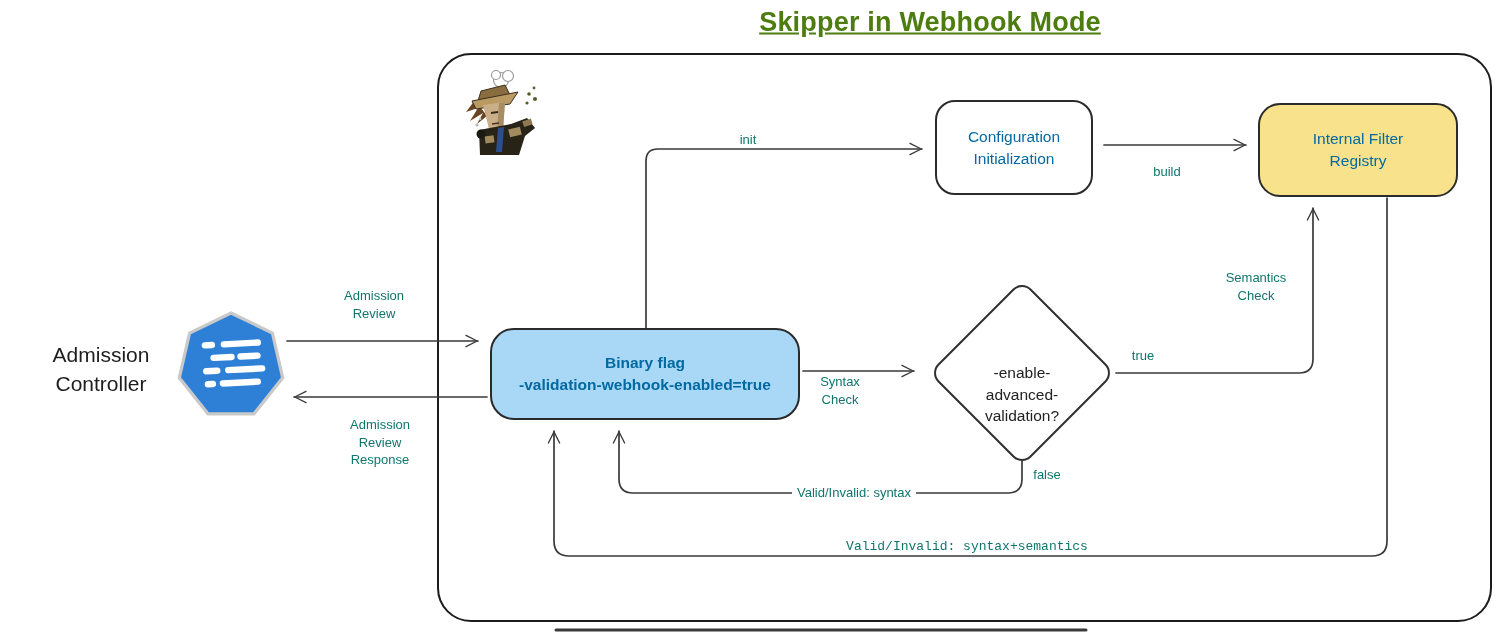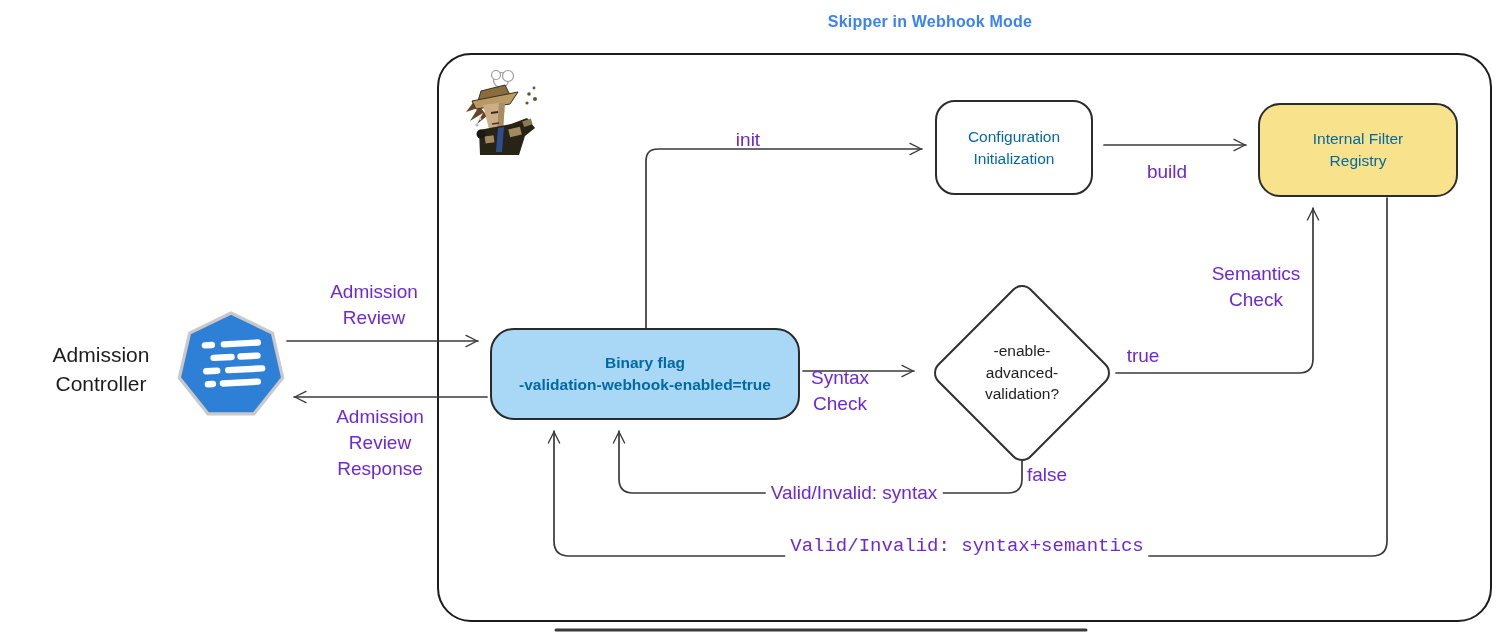--- a/index.html
+++ b/index.html
@@ -4,33 +4,34 @@
 <style>
   html,body{margin:0;padding:0;}
   body{
     width:1500px;height:634px;position:relative;background:#ffffff;
     font-family:"Liberation Sans","DejaVu Sans",sans-serif;color:#1f1f1f;
     overflow:hidden;
   }
   .abs{position:absolute;}
   #title{
     left:930px;top:22px;transform:translate(-50%,-50%);
-    font-size:16px;font-weight:600;letter-spacing:.2px;color:#3b82f6;
+    font-size:27px;font-weight:600;letter-spacing:.2px;color:#4d7c0f;
     white-space:nowrap;
+    text-decoration:underline;
   }
   #webhook-container{
     left:437px;top:53px;width:1055px;height:569px;
     border:2.2px solid #1c1c1c;border-radius:34px;box-sizing:border-box;
     background:transparent;
   }
   svg.overlay{position:absolute;left:0;top:0;width:1500px;height:634px;pointer-events:none;}
   .lbl{
     position:absolute;transform:translate(-50%,-50%);
-    font-size:19px;line-height:1.36;text-align:center;
-    white-space:pre-line;color:#6d28d9;
+    font-size:13px;line-height:1.36;text-align:center;
+    white-space:pre-line;color:#0f766e;
   }
   .big{font-size:21px;line-height:1.38;font-weight:500;color:#1d1d1d;}
   .on-line{background:#ffffff;padding:0 5px;line-height:1.15;white-space:nowrap;}
   .node{
     position:absolute;display:flex;align-items:center;justify-content:center;
     text-align:center;white-space:pre-line;font-size:15.5px;line-height:1.42;
     box-sizing:border-box;color:#0369a1;
   }
   #node-binary-flag{
     left:490px;top:328px;width:310px;height:92px;
@@ -38,21 +39,21 @@
   }
   #node-config-init{
     left:935px;top:100px;width:158px;height:95px;
     border:2px solid #2b2b2b;border-radius:20px;background:#ffffff;
   }
   #node-filter-registry{
     left:1258px;top:103px;width:200px;height:94px;
     border:2px solid #2b2b2b;border-radius:22px;
   }
   #decision-label{
-    left:1022px;top:373px;transform:translate(-50%,-50%);
+    left:1022px;top:395px;transform:translate(-50%,-50%);
     width:160px;position:absolute;text-align:center;
     font-size:15.5px;line-height:1.4;white-space:pre-line;color:#222;
   }
 </style>
 </head>
 <body>
 
 <div id="title" class="abs">Skipper in Webhook Mode</div>
 
 <div id="webhook-container" class="abs"></div>

